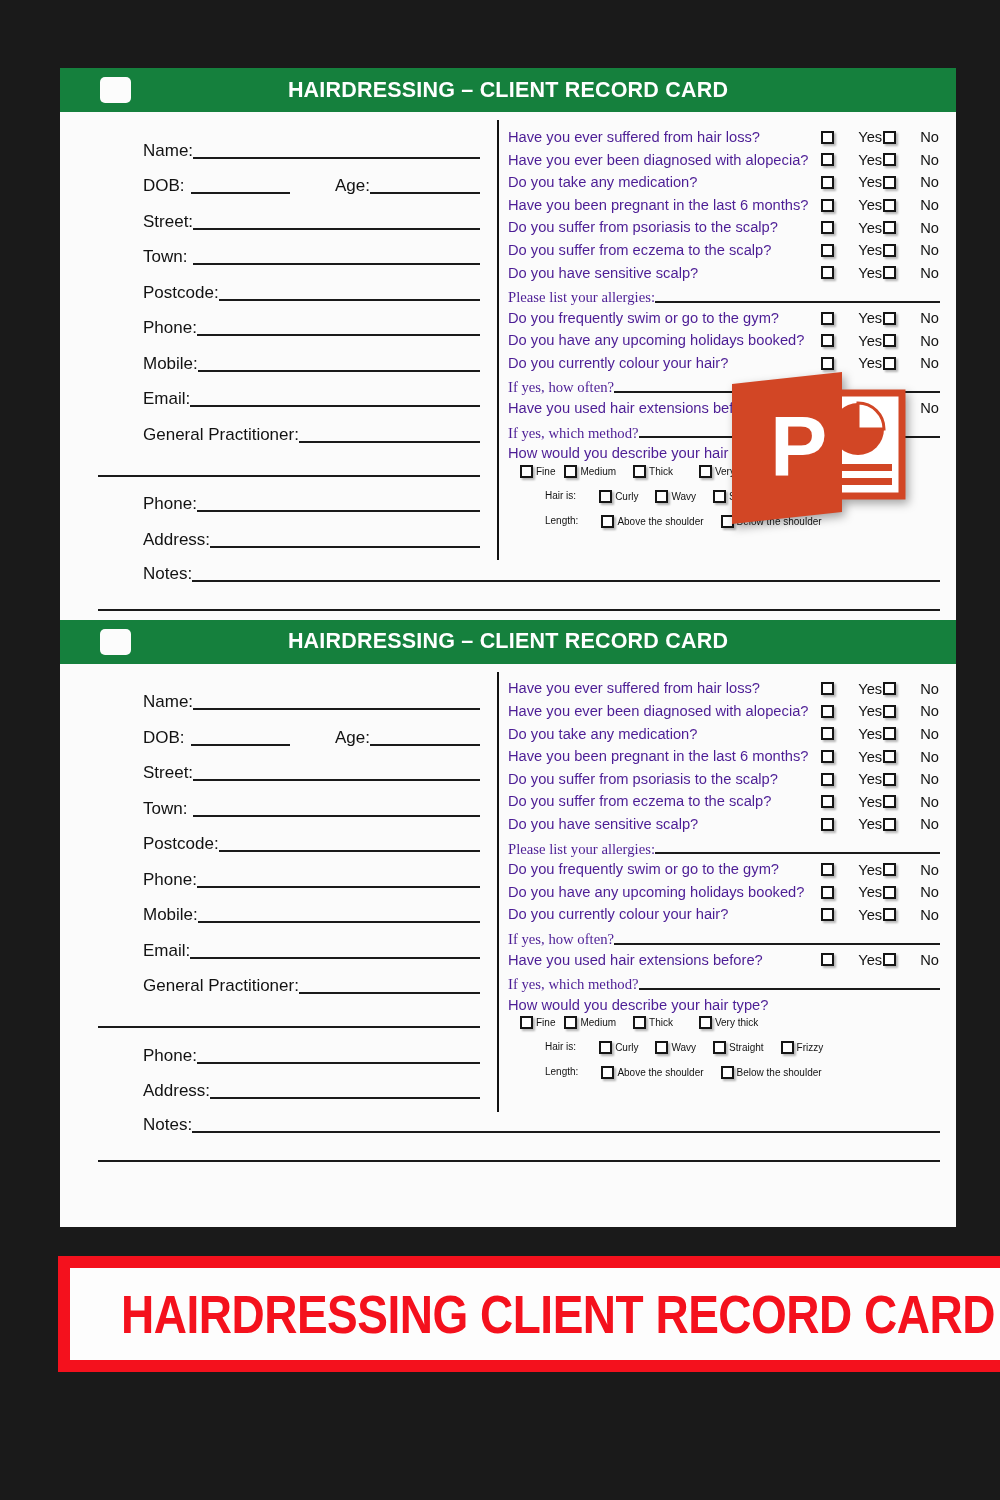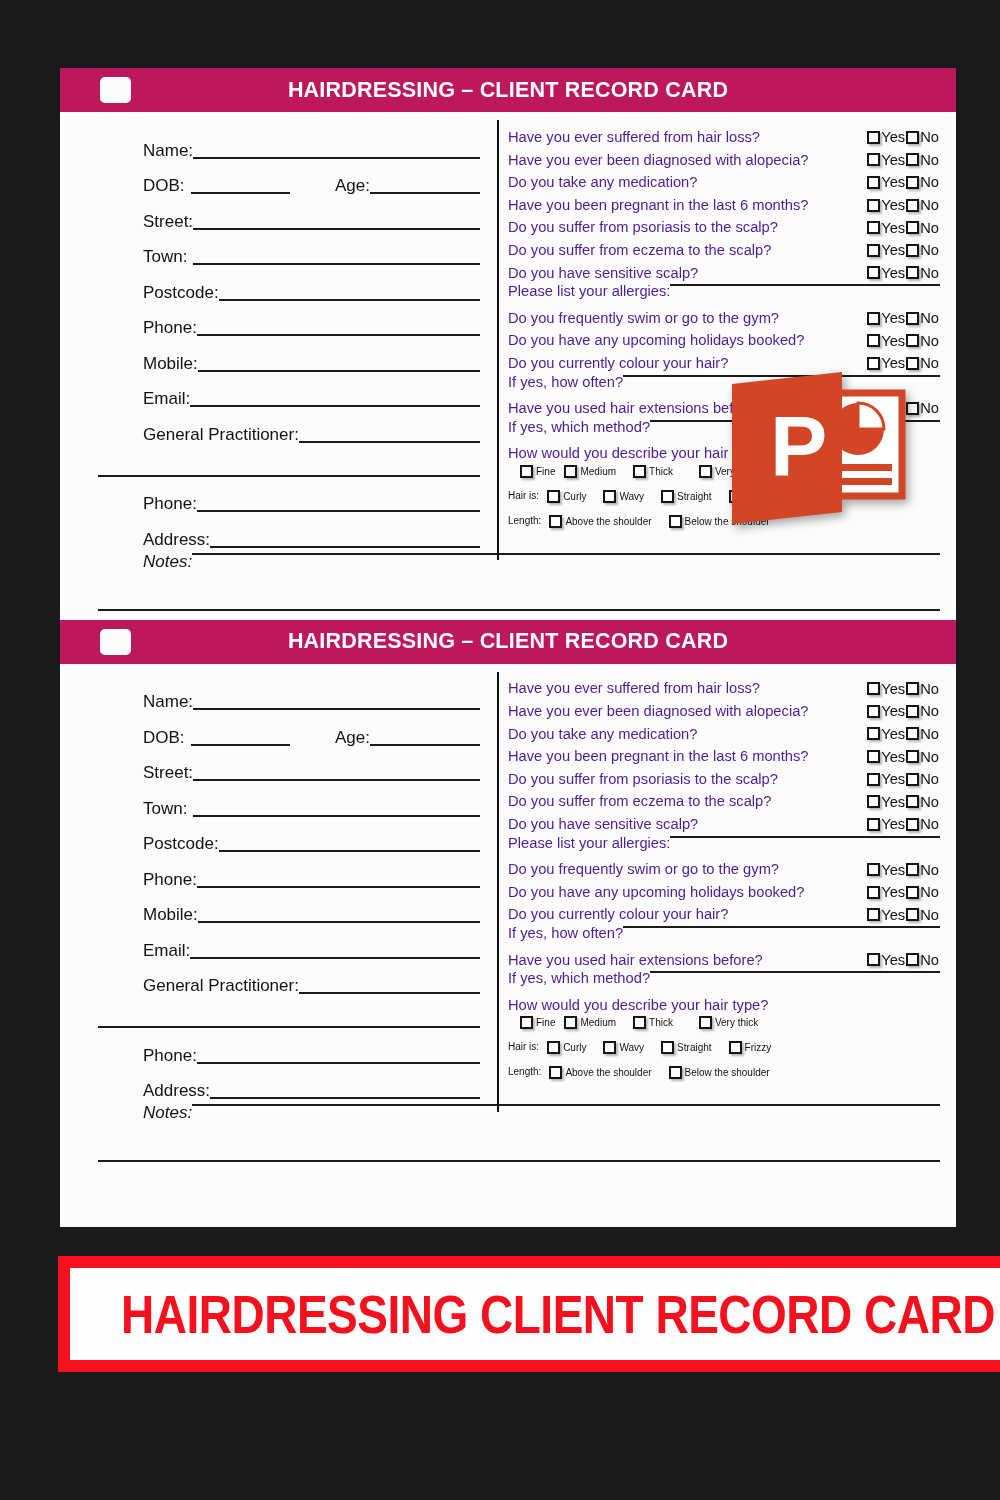--- a/index.html
+++ b/index.html
@@ -18,21 +18,21 @@
     width: 896px; height: 1159px;
     background: #fbfbfb;
     overflow: hidden;
   }
 
   
   .card { position: relative; width: 100%; }
   .card-header {
     position: relative;
     height: 44px;
-    background: #be185d;
+    background: #15803d;
     display: flex;
     align-items: center;
     justify-content: center;
   }
   .header-logo-box {
     position: absolute;
     left: 40px; top: 9px;
     width: 31px; height: 26px;
     background: #fcfcfc;
     border-radius: 5px;
@@ -118,26 +118,29 @@
     width: 13px; height: 13px;
     border: 2px solid #151515;
     background: #fff;
     box-shadow: 2px 2px 2px rgba(0,0,0,0.28);
     flex: none;
   }
   .yn-label {
     font-size: 14.7px;
     color: #121212;
     padding: 0 1px 0 1px;
+    margin-left: 23px;
   }
 
   .q-line-row {
     display: flex;
+    align-items: flex-end;
     height: 22.6px;
     white-space: nowrap;
+    font-family: Liberation Serif, serif;
   }
   .q-line-row .q-text { padding-bottom: 2px; }
   .q-rule {
     flex: 1;
     border-bottom: 2px solid #1a1a1a;
     height: 1px;
     margin-bottom: 4px;
   }
 
   .opt-row {
@@ -146,30 +149,30 @@
     height: 25px;
     white-space: nowrap;
     font-size: 10px;
     color: #121212;
   }
   .opt {
     display: flex;
     align-items: center;
     gap: 3px;
   }
-  .opt-lead { padding-right: 8px; }
+  .opt-lead { padding-right: 23px; margin-left: 37px; }
   .sp-sm { width: 9px; }
   .sp-md { width: 17px; }
   .sp-lg { width: 26px; }
   .indent { width: 12px; }
 
   .notes-block { padding: 2px 16px 0 38px; }
   .notes-row {
-    display: flex; align-items: flex-start;
-    height: 32px; white-space: nowrap; font-style: italic;
+    display: flex; align-items: flex-end;
+    height: 32px; white-space: nowrap;
   }
   .notes-row .field-label { font-size: 17px; }
   .notes-rule2 {
     border-bottom: 2px solid #1a1a1a;
     height: 1px;
     margin-top: 24px;
     width: 100%;
   }
 
   .card-gap { height: 9px; background: #fbfbfb; }

